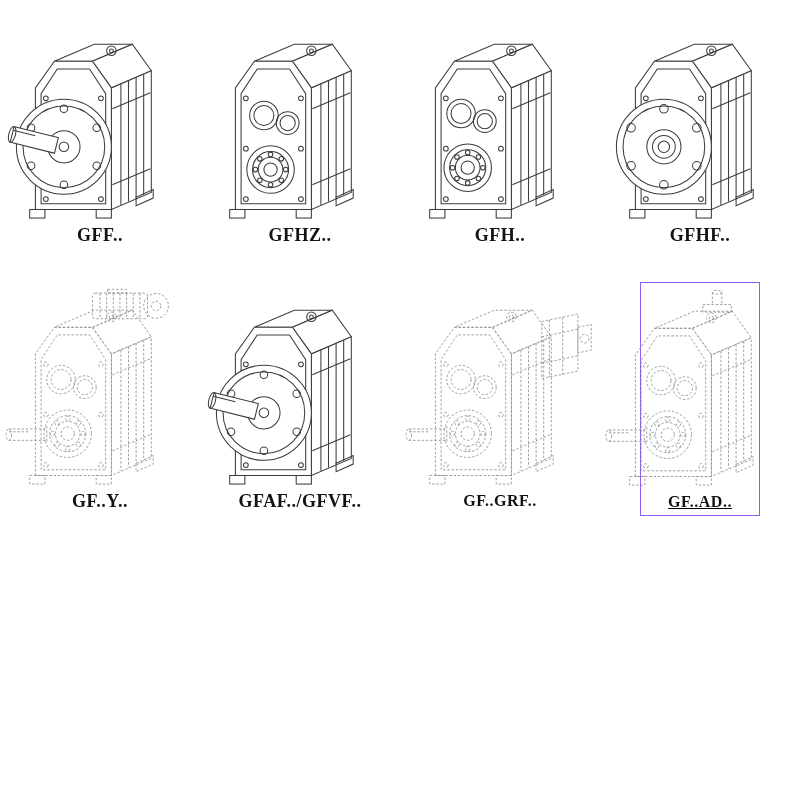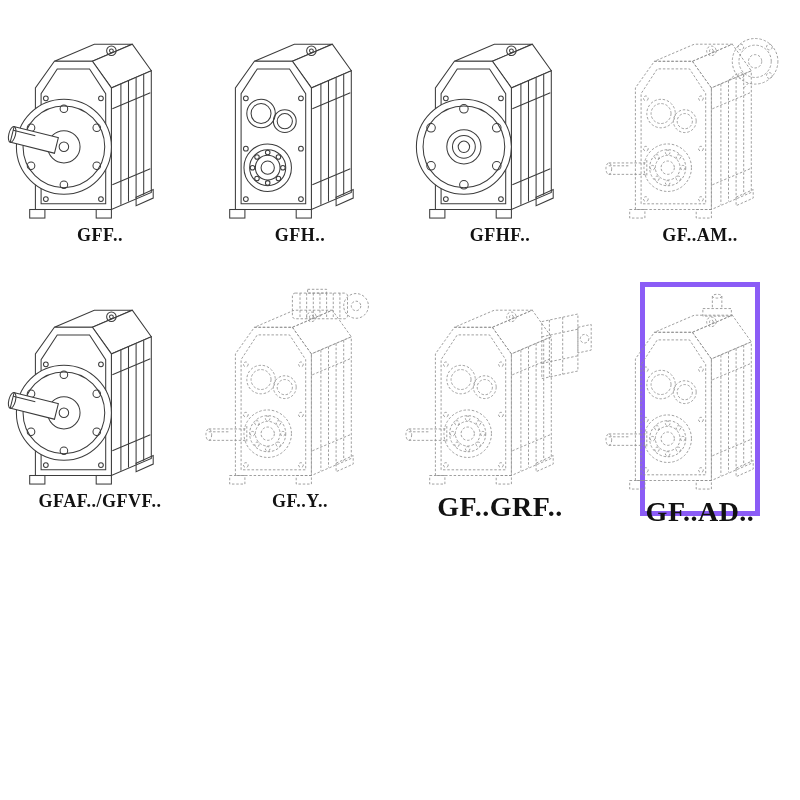--- a/index.html
+++ b/index.html
@@ -1,24 +1,24 @@
 <!DOCTYPE html>
 <html><head>
 <meta charset="utf-8">
 <style>
   html,body{margin:0;padding:0;background:#ffffff;}
   body{width:800px;height:800px;overflow:hidden;}
   .grid{display:grid;grid-template-columns:repeat(4,200px);grid-template-rows:266px 266px 268px;width:800px;height:800px;}
   .cell{display:flex;flex-direction:column;align-items:center;justify-content:space-between;
         padding:6px 0 10px 0;box-sizing:border-box;background:#ffffff;}
-  .cell-framed{border:5px solid #8b5cf6;}
+  .cell-framed{border:1px solid #8b5cf6;text-decoration:underline;}
   .drawing{width:190px;height:204px;flex:0 0 auto;}
   .label{font-family:"Liberation Serif","DejaVu Serif",serif;font-weight:700;font-size:18px;
          color:#121212;letter-spacing:.5px;text-align:center;margin:0;line-height:1.1;}
-  .label-lg{font-size:28px;}
+  .label-lg{font-size:16px;}
   
   svg.solid{stroke:#3c3c3c;stroke-width:1.1;fill:none;--face:#ffffff;}
   svg.ghost{stroke:#8f8f8f;stroke-width:0.9;stroke-dasharray:2.6 1.9;fill:none;--face:none;}
   .defs-holder{position:absolute;width:0;height:0;overflow:hidden;}
 </style>
 </head>
 <body>
 
 <svg class="defs-holder" aria-hidden="true">
   <defs>
@@ -135,66 +135,64 @@
 
   <figure class="cell">
     <svg class="drawing solid" viewBox="0 0 200 212" role="img">
       <use href="#sym-box"></use>
         <use href="#sym-flange"></use>
     </svg>
     <figcaption class="label">GFF..</figcaption>
   </figure>
 
 
+  <figure class="cell">
+    <svg class="drawing solid" viewBox="0 0 200 212" role="img">
+      <use href="#sym-box"></use>
+        <use href="#sym-bores" transform="translate(3,2)"></use>
+    </svg>
+    <figcaption class="label">GFHZ..</figcaption>
+  </figure>
 
   <figure class="cell">
     <svg class="drawing solid" viewBox="0 0 200 212" role="img">
       <use href="#sym-box"></use>
         <use href="#sym-bores"></use>
     </svg>
     <figcaption class="label">GFH..</figcaption>
   </figure>
 
   <figure class="cell">
     <svg class="drawing solid" viewBox="0 0 200 212" role="img">
       <use href="#sym-box"></use>
         <use href="#sym-flange-hollow"></use>
     </svg>
     <figcaption class="label">GFHF..</figcaption>
   </figure>
 
 
-  <figure class="cell">
-    <svg class="drawing ghost" viewBox="0 0 200 212" role="img">
-      <use href="#sym-box"></use>
-        <use href="#sym-bores"></use>
-        <use href="#sym-shaft-left"></use>
-        <use href="#sym-flange-top"></use>
-    </svg>
-    <figcaption class="label">GF..AM..</figcaption>
-  </figure>
-
-  <figure class="cell">
-    <svg class="drawing solid" viewBox="0 0 200 212" role="img">
-      <use href="#sym-box"></use>
-        <use href="#sym-flange"></use>
-    </svg>
-    <figcaption class="label">GFAF../GFVF..</figcaption>
-  </figure>
 
   <figure class="cell">
     <svg class="drawing ghost" viewBox="0 0 200 212" role="img">
       <use href="#sym-box"></use>
         <use href="#sym-bores"></use>
         <use href="#sym-shaft-left"></use>
         <use href="#sym-motor"></use>
     </svg>
     <figcaption class="label">GF..Y..</figcaption>
   </figure>
 
+  <figure class="cell">
+    <svg class="drawing solid" viewBox="0 0 200 212" role="img">
+      <use href="#sym-box"></use>
+        <use href="#sym-flange"></use>
+    </svg>
+    <figcaption class="label">GFAF../GFVF..</figcaption>
+  </figure>
+
 
   <figure class="cell">
     <svg class="drawing ghost" viewBox="0 0 200 212" role="img">
       <use href="#sym-box"></use>
         <use href="#sym-bores"></use>
         <use href="#sym-shaft-left"></use>
         <use href="#sym-adapter-right"></use>
     </svg>
     <figcaption class="label label-lg">GF..GRF..</figcaption>
   </figure>

